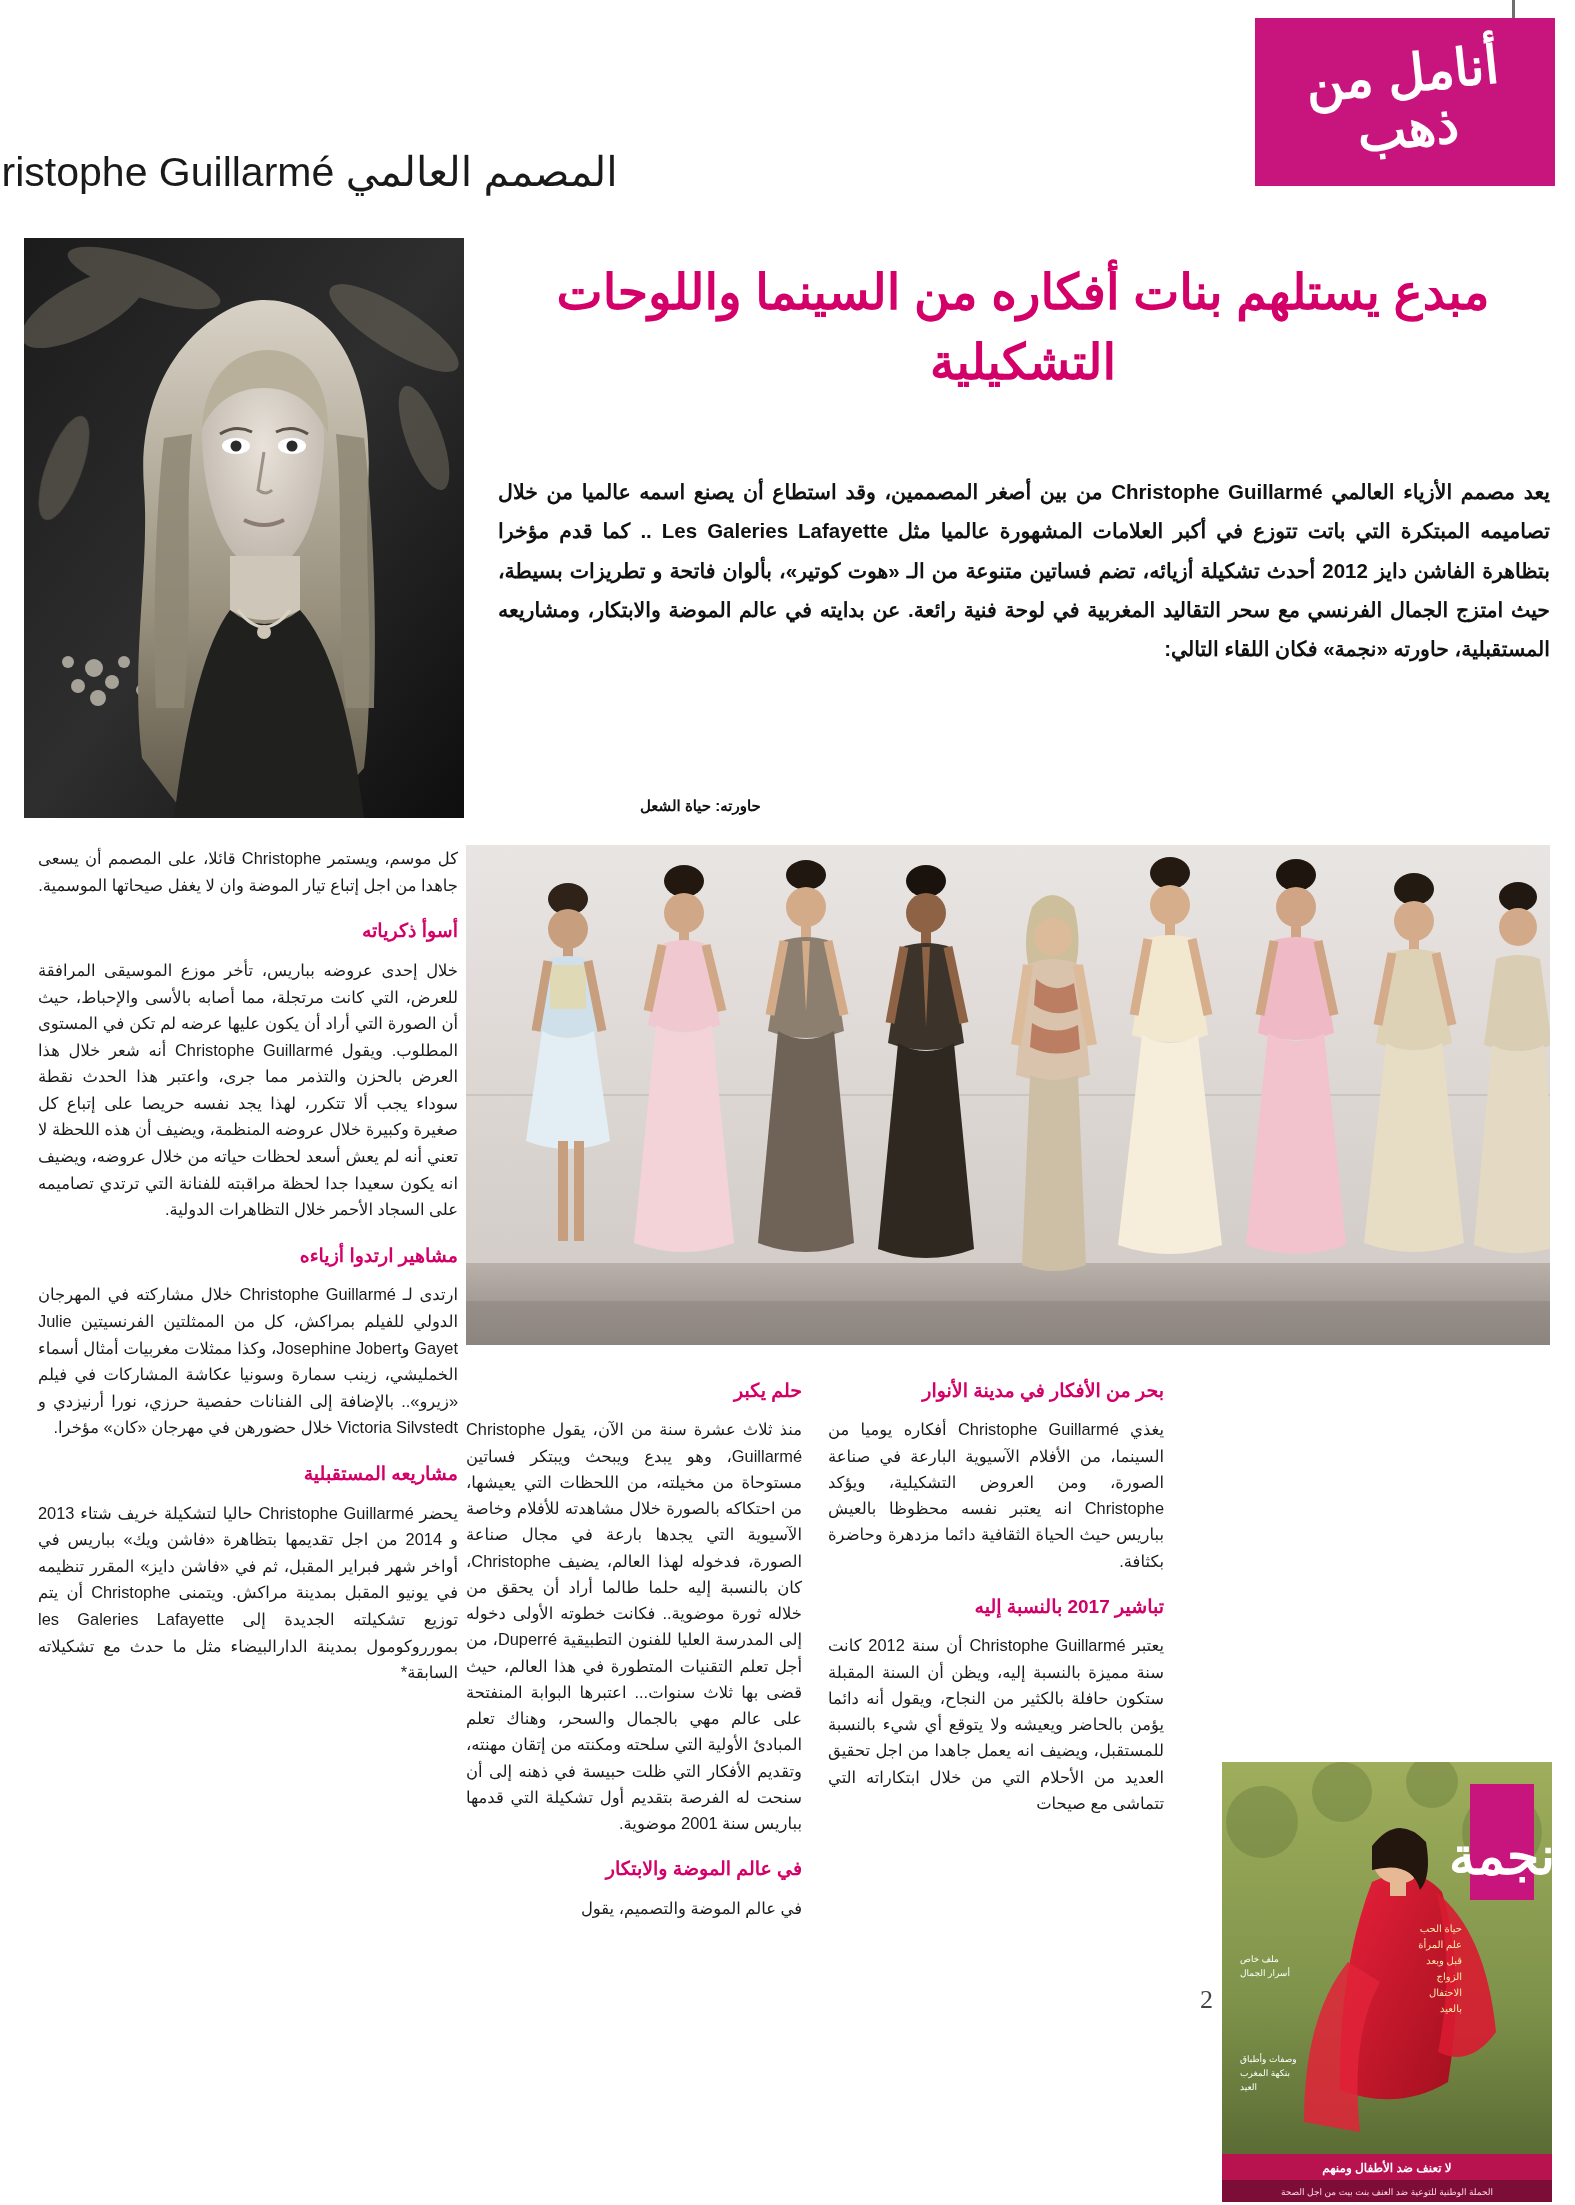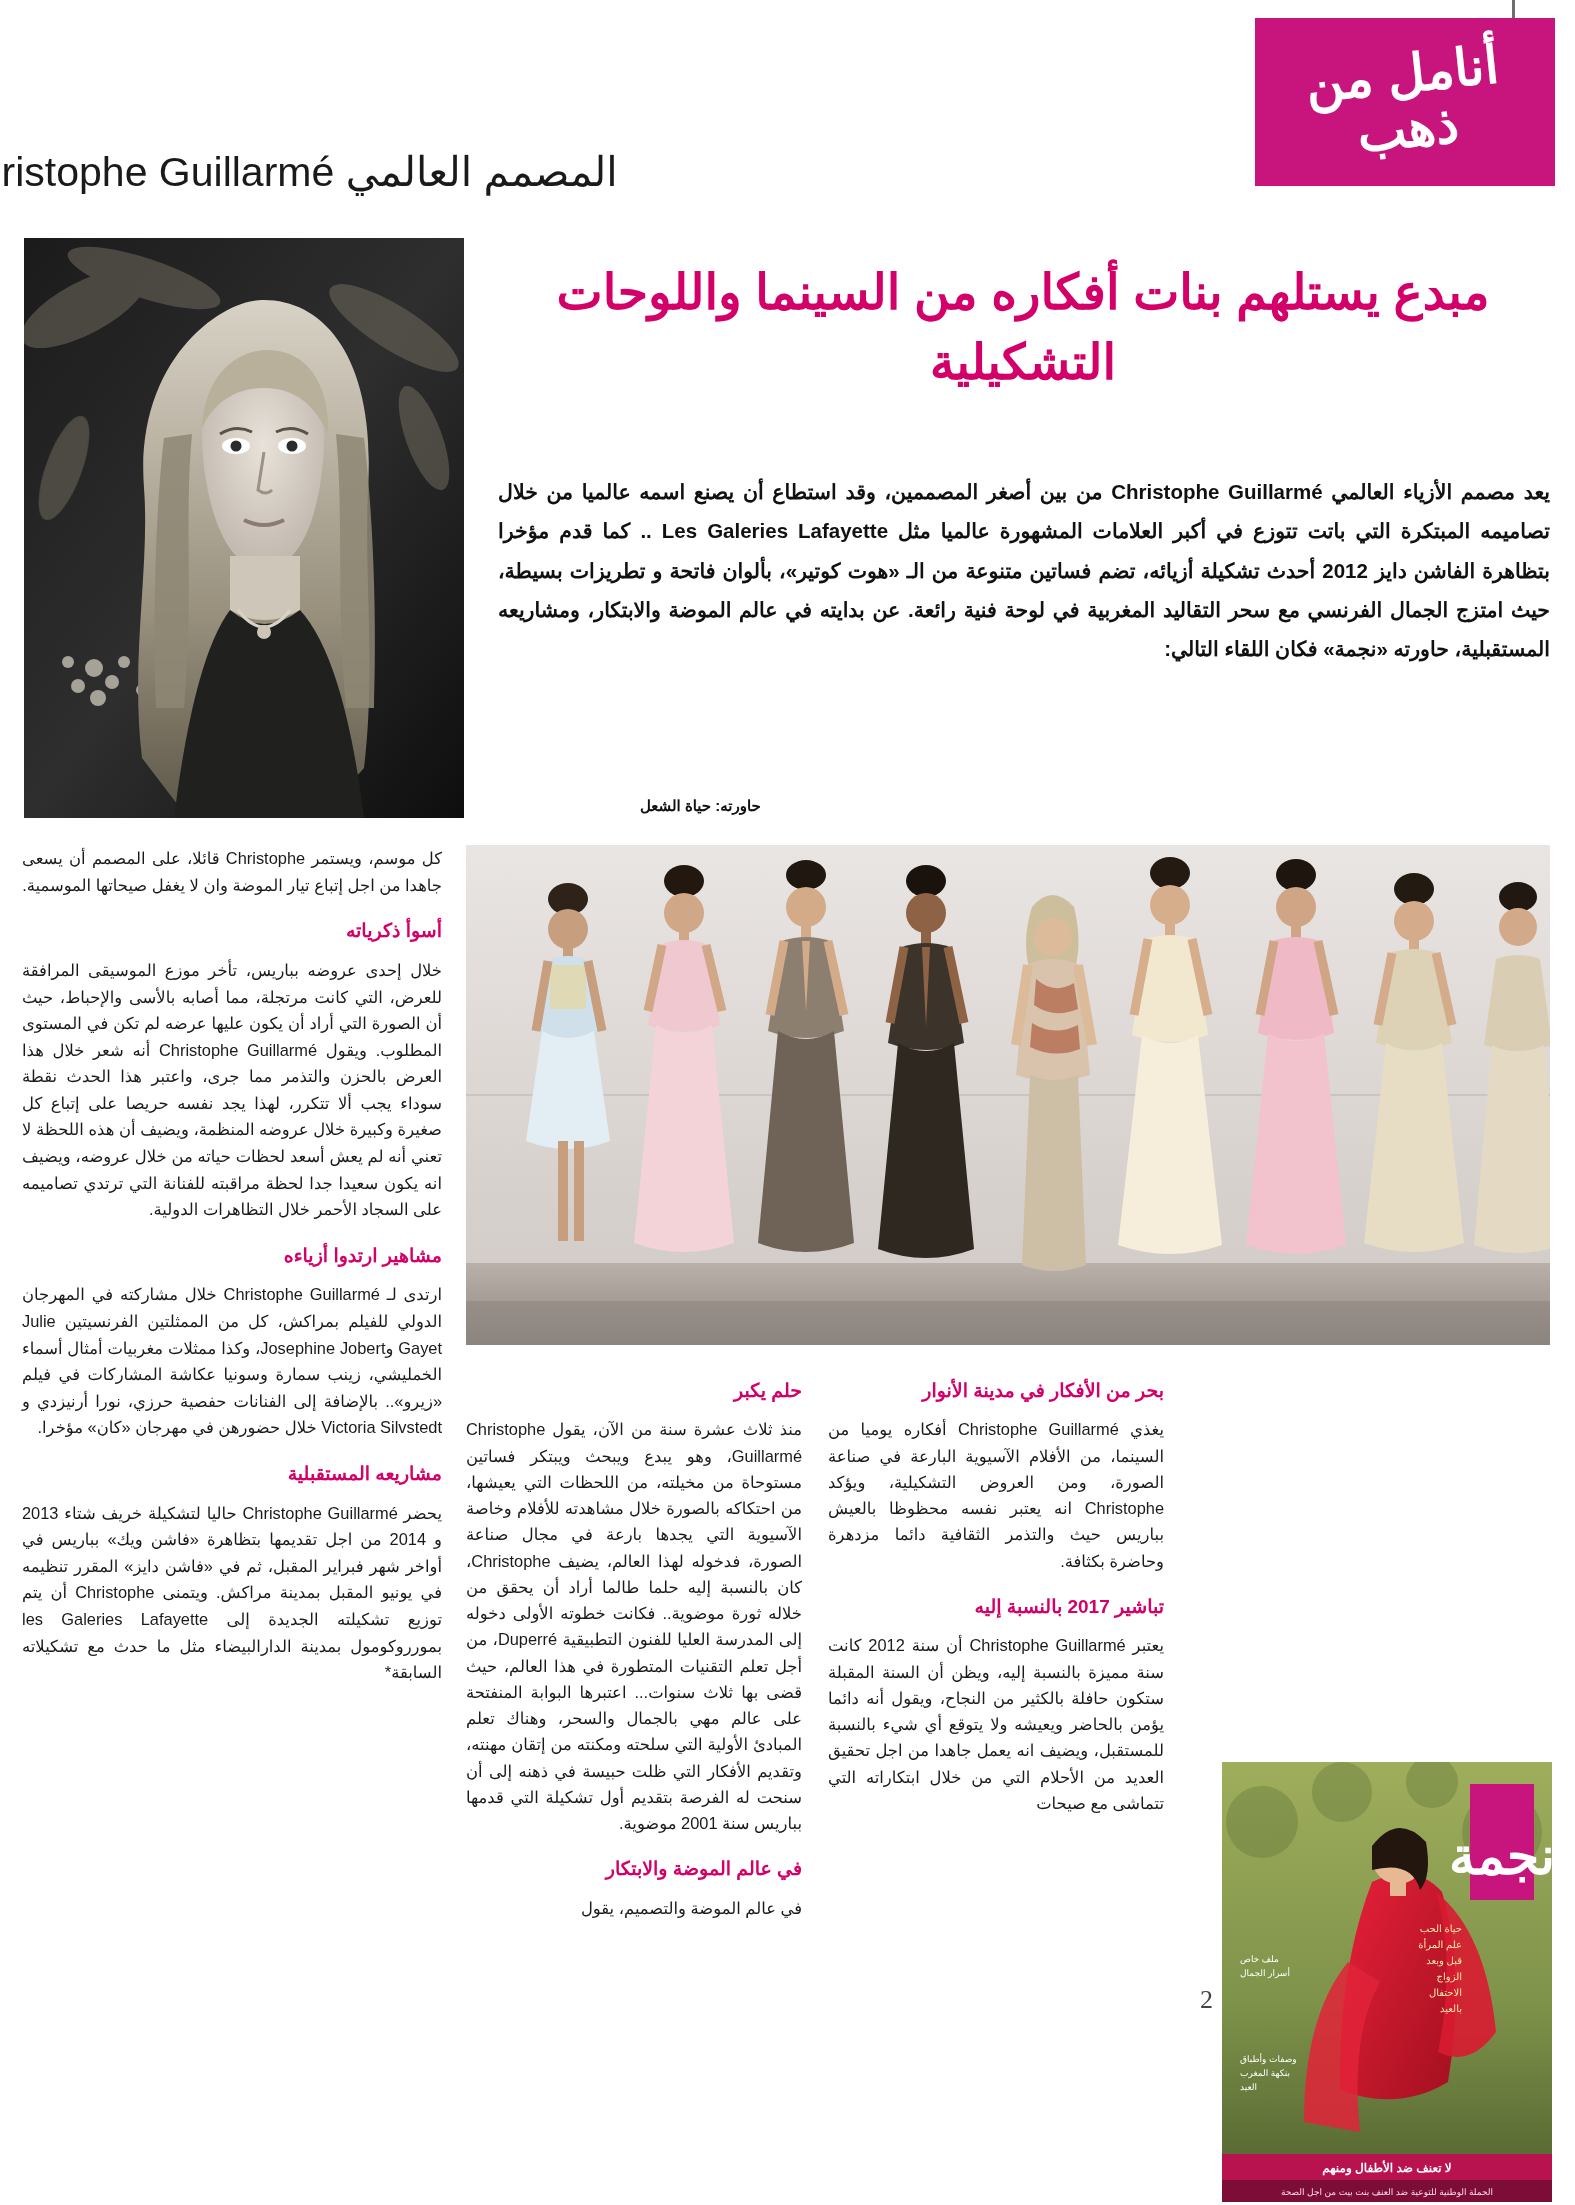--- a/index.html
+++ b/index.html
@@ -124,21 +124,21 @@
     height: 500px;
     overflow: hidden;
     background: #cfc9c6;
   }
   .runway svg { display:block; }
 
   
   .col-left {
     position: absolute;
     top: 845px;
-    left: 22px;
+    left: 38px;
     width: 420px;
     direction: rtl;
     text-align: justify;
     font-size: 16.4px;
     line-height: 1.62;
     color: #1a1a1a;
   }
   .col-left p { margin: 0 0 14px 0; }
   .sub-head {
     color: #d4006a;
@@ -407,21 +407,21 @@
 
     <div class="colb">
       <div class="sub-head">حلم يكبر</div>
       <p>منذ ثلاث عشرة سنة من الآن، يقول Christophe Guillarmé، وهو يبدع ويبحث ويبتكر فساتين مستوحاة من مخيلته، من اللحظات التي يعيشها، من احتكاكه بالصورة خلال مشاهدته للأفلام وخاصة الآسيوية التي يجدها بارعة في مجال صناعة الصورة، فدخوله لهذا العالم، يضيف Christophe، كان بالنسبة إليه حلما طالما أراد أن يحقق من خلاله ثورة موضوية.. فكانت خطوته الأولى دخوله إلى المدرسة العليا للفنون التطبيقية Duperré، من أجل تعلم التقنيات المتطورة في هذا العالم، حيث قضى بها ثلاث سنوات... اعتبرها البوابة المنفتحة على عالم مهي بالجمال والسحر، وهناك تعلم المبادئ الأولية التي سلحته ومكنته من إتقان مهنته، وتقديم الأفكار التي ظلت حبيسة في ذهنه إلى أن سنحت له الفرصة بتقديم أول تشكيلة التي قدمها بباريس سنة 2001 موضوية.</p>
       <div class="sub-head">في عالم الموضة والابتكار</div>
       <p>في عالم الموضة والتصميم، يقول</p>
     </div>
 
     <div class="colb">
       <div class="sub-head">بحر من الأفكار في مدينة الأنوار</div>
-      <p>يغذي Christophe Guillarmé أفكاره يوميا من السينما، من الأفلام الآسيوية البارعة في صناعة الصورة، ومن العروض التشكيلية، ويؤكد Christophe انه يعتبر نفسه محظوظا بالعيش بباريس حيث والتذمر الثقافية دائما مزدهرة وحاضرة بكثافة.</p>
+      <p>يغذي Christophe Guillarmé أفكاره يوميا من السينما، من الأفلام الآسيوية البارعة في صناعة الصورة، ومن العروض التشكيلية، ويؤكد Christophe انه يعتبر نفسه محظوظا بالعيش بباريس حيث الحياة الثقافية دائما مزدهرة وحاضرة بكثافة.</p>
       <div class="sub-head">تباشير 2017 بالنسبة إليه</div>
       <p>يعتبر Christophe Guillarmé أن سنة 2012 كانت سنة مميزة بالنسبة إليه، ويظن أن السنة المقبلة ستكون حافلة بالكثير من النجاح، ويقول أنه دائما يؤمن بالحاضر ويعيشه ولا يتوقع أي شيء بالنسبة للمستقبل، ويضيف انه يعمل جاهدا من اجل تحقيق العديد من الأحلام التي من خلال ابتكاراته التي تتماشى مع صيحات</p>
     </div>
 
 
   </div>
 
   <div class="pg-num">2</div>
 
   <div class="mag-cover">

